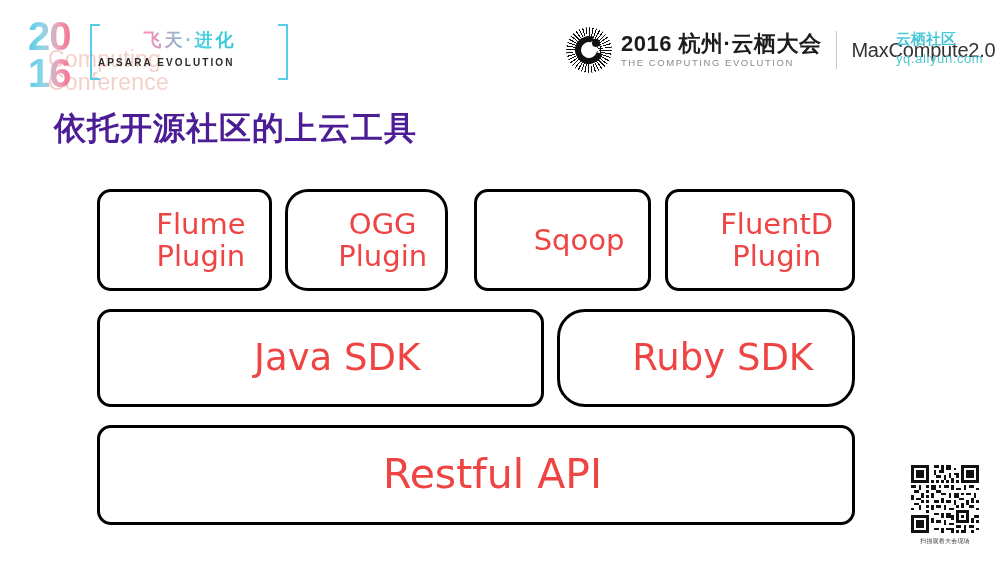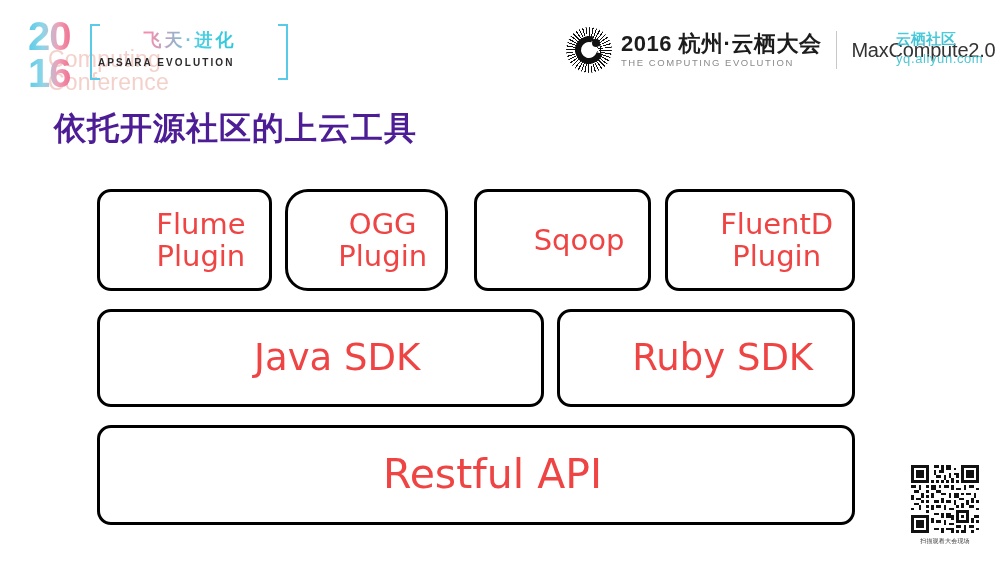--- a/index.html
+++ b/index.html
@@ -253,21 +253,21 @@
   .row.r2 .node { font-size: 37px; }
   .row.r3 .node { font-size: 41px; }
 
   
   .n-flume   { width: 176px; }
   .n-ogg     { width: 164px; margin-left: 13px; border-radius: 23px; }
   .n-sqoop   { width: 179px; margin-left: 26px; }
   .n-fluentd { width: 191px; margin-left: 14px; }
 
   .n-java    { width: 478px; }
-  .n-ruby    { width: 317px; margin-left: 13px; }
+  .n-ruby    { width: 317px; margin-left: 13px; border-radius: 28px; }
 
   .n-rest    { width: 880px; }
 
   
   .qr-wrap {
     position: absolute;
     left: 903px;
     top: 463px;
     width: 84px;
   }

